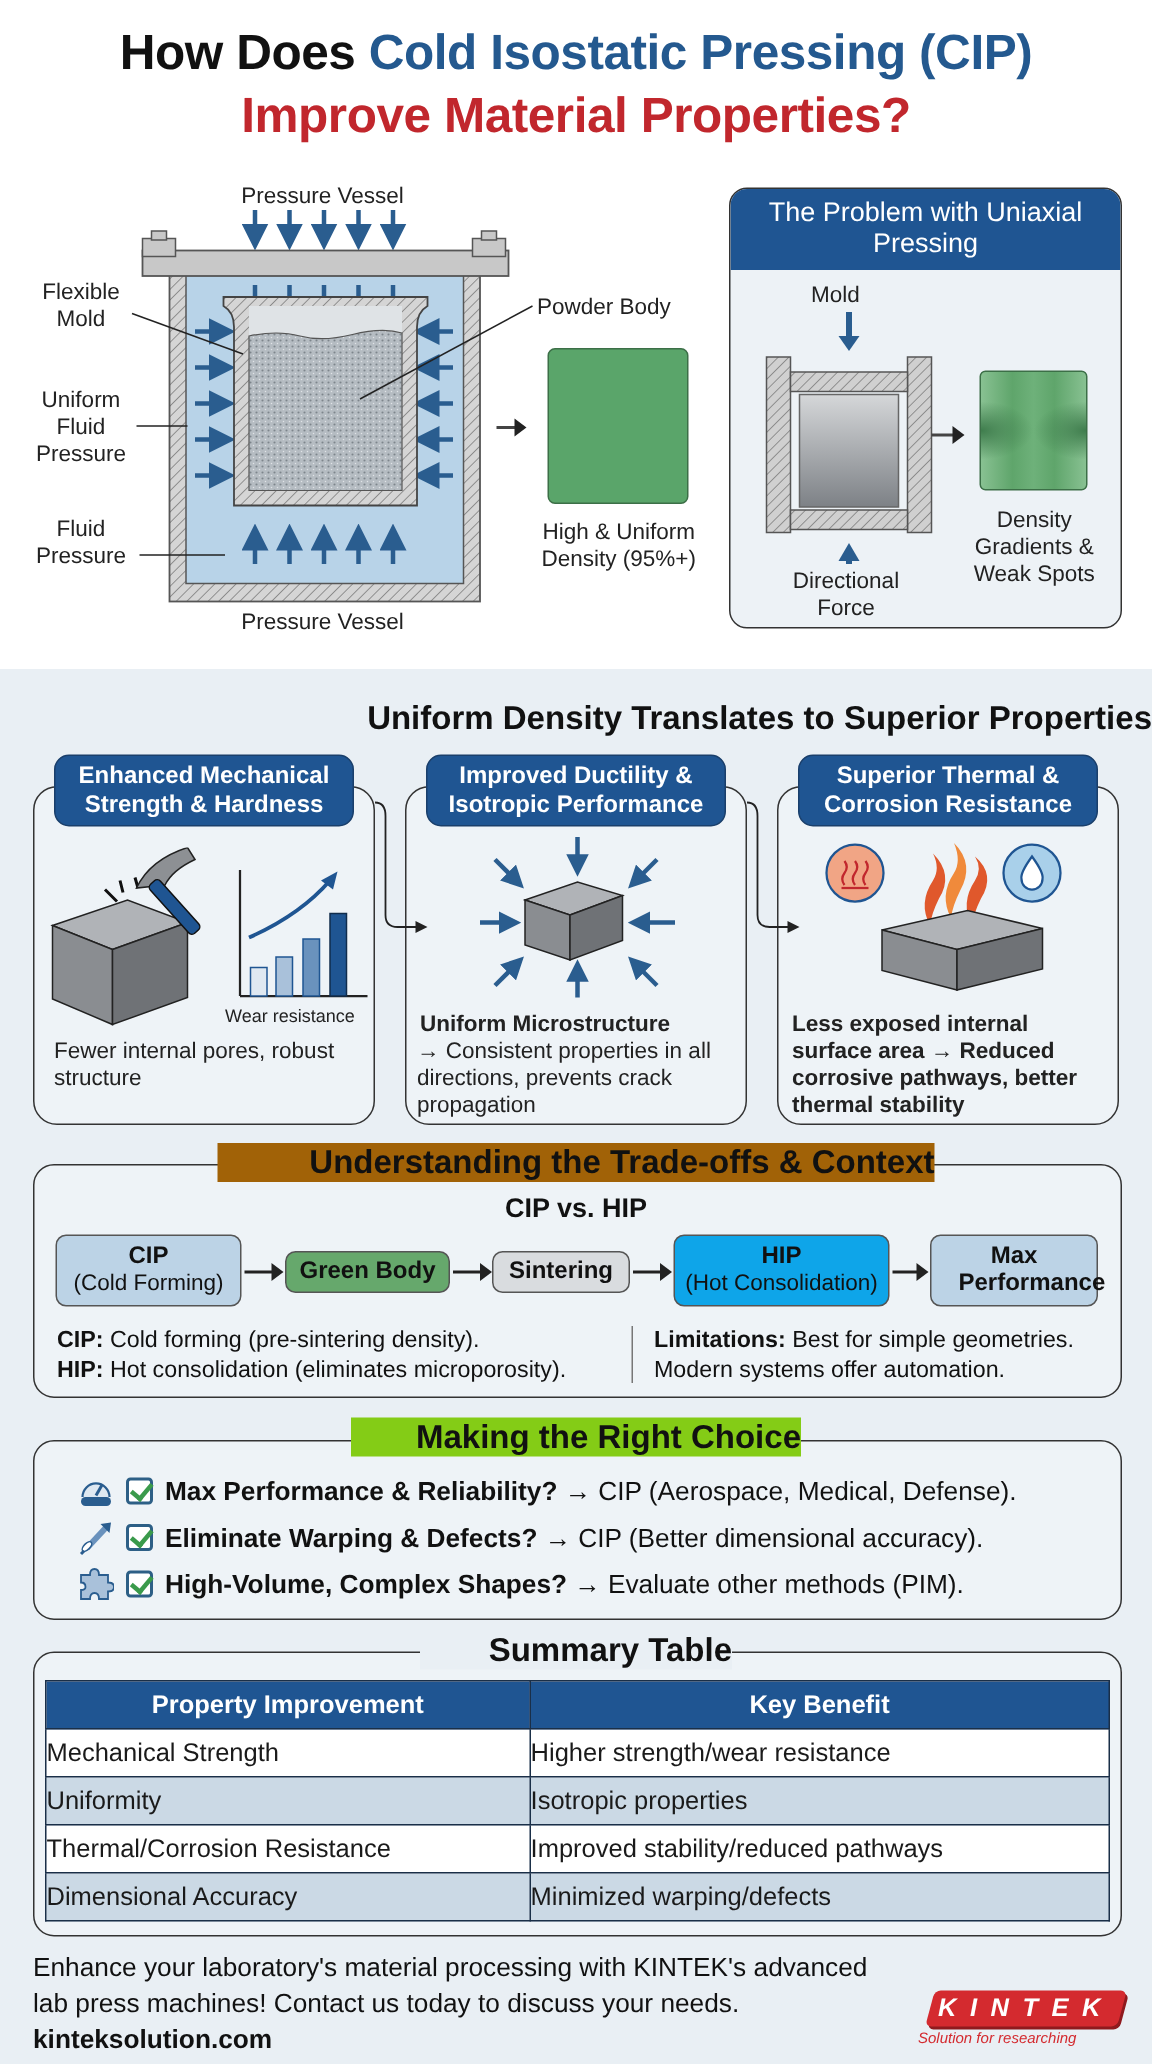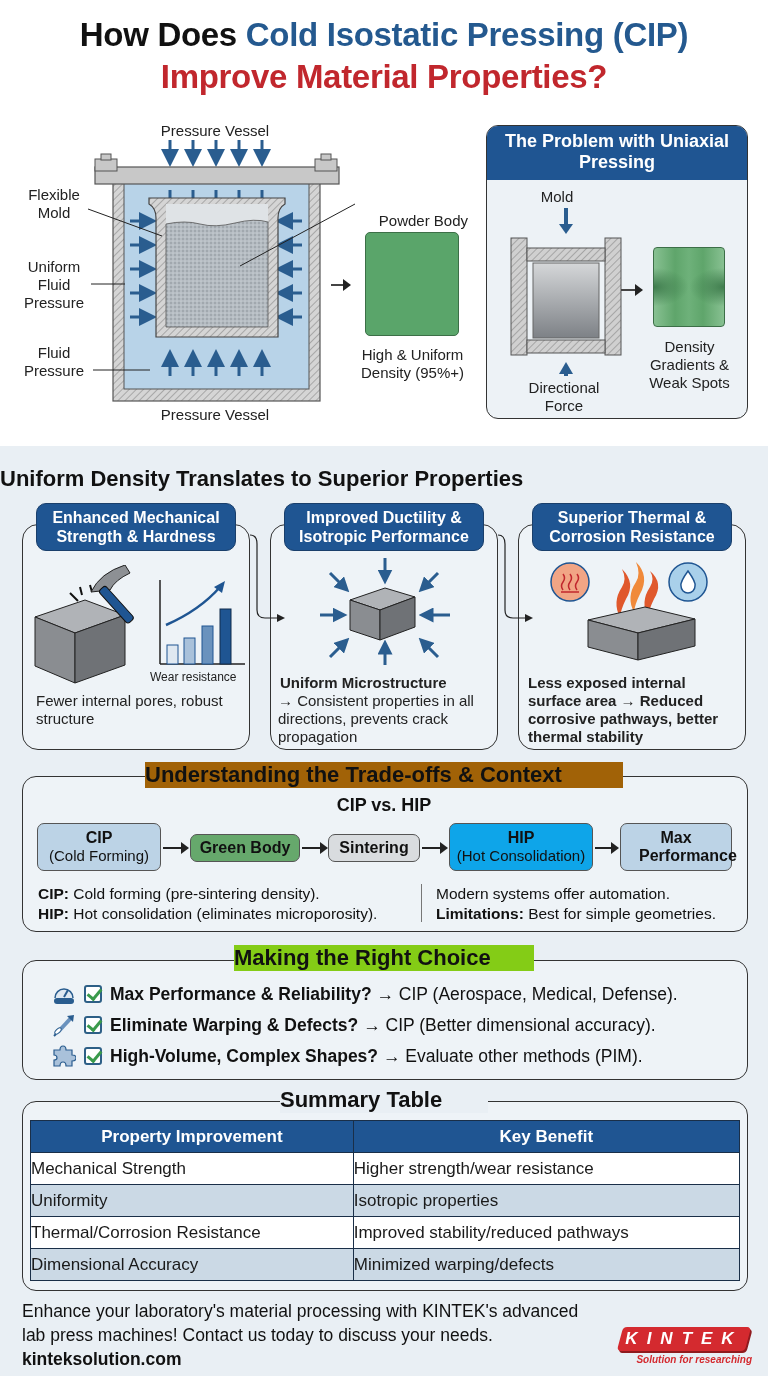--- a/index.html
+++ b/index.html
@@ -4,21 +4,21 @@
 <style>
 *{box-sizing:border-box;margin:0;padding:0}
 body{width:768px;height:1376px;background:#fff;font-family:"Liberation Sans",sans-serif;color:#111;position:relative;overflow:hidden}
 .abs{position:absolute}
 #title{position:absolute;top:14px;left:0;width:768px;text-align:center;font-weight:bold;font-size:33px;line-height:42px;letter-spacing:-0.3px}
 #title .t1{color:#111}
 #title .t2{color:#24598f}
 #title .l2{color:#c1272d}
 .lbl{position:absolute;font-size:15px;line-height:18px;color:#222;text-align:center}
 .lower{position:absolute;top:446px;left:0;width:768px;height:930px;background:#e9eff4}
-.h2{position:absolute;left:0;width:768px;text-align:left;font-weight:bold;font-size:22px;color:#111}
+.h2{position:absolute;left:0;width:768px;text-align:right;font-weight:bold;font-size:22px;color:#111}
 .card{position:absolute;border:1.5px solid #333;border-radius:16px;background:#eef3f7}
 .cardhead{position:absolute;background:#1f5592;color:#fff;border:1.5px solid #1a3f6b;border-radius:10px;font-weight:bold;font-size:16px;line-height:19px;text-align:center;padding:4px 6px}
 .cardtext{position:absolute;text-align:left;font-size:15px;line-height:18px;color:#222}
 .box{position:absolute;border:1.5px solid #555;border-radius:7px;text-align:center;font-size:15px;line-height:18px;display:flex;flex-direction:column;justify-content:center}
 .flowarrow{position:absolute;height:2px;background:#222}
 .flowarrow:after{content:"";position:absolute;right:-2px;top:-5px;border-left:8px solid #222;border-top:6px solid transparent;border-bottom:6px solid transparent}
 .choice-row{position:absolute;left:52px;font-size:17.5px;line-height:22px;display:flex;align-items:center;gap:8px}
 .chk{width:18px;height:18px;border:2px solid #2d5f86;border-radius:3px;position:relative;background:#fff}
 .chk:after{content:"";position:absolute;left:4px;top:-1px;width:6px;height:11px;border-right:3px solid #3a9a4b;border-bottom:3px solid #3a9a4b;transform:rotate(40deg)}
 table{border-collapse:collapse;position:absolute;left:30px;top:1120px;width:710px}
@@ -100,29 +100,29 @@
 
   <svg class="abs" style="left:0;top:180px" width="480" height="200">
     <line x1="88" y1="29" x2="162" y2="56" stroke="#222" stroke-width="1"></line>
     <line x1="355" y1="24" x2="240" y2="86" stroke="#222" stroke-width="1"></line>
     <line x1="91" y1="104" x2="125" y2="104" stroke="#222" stroke-width="1"></line>
     <line x1="93" y1="190" x2="150" y2="190" stroke="#222" stroke-width="1"></line>
   </svg>
   <div class="lbl" style="left:14px;top:186px;width:80px">Flexible Mold</div>
   <div class="lbl" style="left:14px;top:258px;width:80px">Uniform Fluid Pressure</div>
   <div class="lbl" style="left:14px;top:344px;width:80px">Fluid Pressure</div>
-  <div class="lbl" style="left:358px;top:212px;width:110px;text-align:right">Powder Body</div>
+  <div class="lbl" style="left:358px;top:196px;width:110px;text-align:left">Powder Body</div>
   <div class="lbl" style="left:140px;top:406px;width:150px">Pressure Vessel</div>
   <div class="flowarrow" style="left:331px;top:284px;width:18px;background:#444"></div>
   <div class="abs" style="left:365px;top:232px;width:94px;height:104px;background:#5aa56a;border:1.5px solid #3c6f47;border-radius:5px"></div>
   <div class="lbl" style="left:345px;top:346px;width:135px">High &amp; Uniform Density (95%+)</div>
 </div>
 
 <div class="abs" style="left:486px;top:125px;width:262px;height:294px;border:1.5px solid #333;border-radius:12px;background:#edf2f6;overflow:hidden">
-  <div style="background:#1f5592;color:#fff;font-weight:bold;font-size:18px;line-height:21px;text-align:center;padding:5px 10px;height:54px">The Problem with Uniaxial Pressing</div>
+  <div style="background:#1f5592;color:#fff;font-weight:normal;font-size:18px;line-height:21px;text-align:center;padding:5px 10px;height:54px">The Problem with Uniaxial Pressing</div>
   <div class="lbl" style="left:40px;top:62px;width:60px">Mold</div>
   <svg class="abs" style="left:14px;top:80px" width="190" height="170">
     <defs>
       <linearGradient id="grey" x1="0" y1="0" x2="0" y2="1">
           <stop offset="0" stop-color="#d5d7d9"></stop>
           <stop offset="1" stop-color="#7d8186"></stop>
         </linearGradient>
       <pattern id="hatch2" width="5" height="5" patternUnits="userSpaceOnUse" patternTransform="rotate(45)">
           <rect width="5" height="5" fill="#d0d0d0"></rect>
           <line x1="0" y1="0" x2="0" y2="5" stroke="#888" stroke-width="1.2"></line>
@@ -237,22 +237,22 @@
 </div>
 <div class="flowarrow" style="left:595px;top:847px;width:22px"></div>
 <div class="box" style="left:620px;top:823px;width:112px;height:48px;background:#bcd3e6;font-weight:bold;font-size:16px;padding:0 18px">Max Performance</div>
 
 <div class="abs" style="left:38px;top:884px;font-size:15.5px;line-height:20px">
   <div><b>CIP:</b><span> Cold forming (pre-sintering density).</span></div>
   <div><b>HIP:</b><span> Hot consolidation (eliminates microporosity).</span></div>
 </div>
 <div class="abs" style="left:421px;top:884px;width:1px;height:38px;background:#777"></div>
 <div class="abs" style="left:436px;top:884px;font-size:15.5px;line-height:20px">
+  <div><b>Limitations:</b><span> Best for simple geometries.</span></div>
   <div><span>Modern systems offer automation.</span></div>
-  <div><b>Limitations:</b><span> Best for simple geometries.</span></div>
 </div>
 
 <div class="card" style="left:22px;top:960px;width:726px;height:120px;border-radius:14px"></div>
 <div class="h2" style="top:945px;left:234px;width:300px;background:#84cc16">Making the Right Choice</div>
 
 <div class="choice-row" style="top:982px">
   <svg width="24" height="24">
       <path d="M3,16 A9,9 0 1 1 21,16" fill="#dfe8f1" stroke="#2a5d8f" stroke-width="1.5"></path>
       <line x1="12" y1="15" x2="16" y2="8" stroke="#2a5d8f" stroke-width="2"></line>
       <rect x="2" y="16" width="20" height="6" rx="3" fill="#2a5d8f"></rect>
@@ -308,13 +308,13 @@
 </table>
 
 <div class="abs" style="left:22px;top:1299px;font-size:17.5px;line-height:24px;color:#111">
   <div>Enhance your laboratory's material processing with KINTEK's advanced</div>
   <div>lab press machines! Contact us today to discuss your needs.</div>
   <div style="font-weight:bold">kinteksolution.com</div>
 </div>
 <div class="abs" style="left:620px;top:1327px;width:128px;height:24px;background:#d42a2f;border-radius:4px;transform:skewX(-15deg);box-shadow:2px 2px 0 #8f1a1e">
   <div style="color:#fff;font-weight:bold;font-style:italic;font-size:17px;letter-spacing:9px;text-align:center;line-height:24px;transform:skewX(15deg)">KINTEK</div>
 </div>
-<div class="abs" style="left:612px;top:1354px;width:140px;text-align:right;color:#d42a2f;font-weight:bold;font-style:italic;font-size:10px">Solution for researching</div>
+<div class="abs" style="left:612px;top:1354px;width:140px;text-align:left;color:#d42a2f;font-weight:normal;font-style:italic;font-size:10px">Solution for researching</div>
 
 </body></html>

